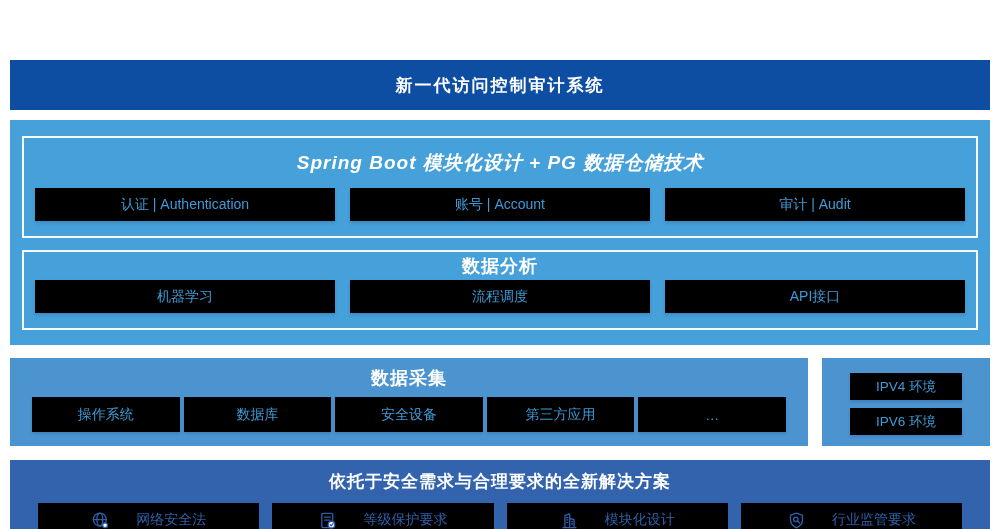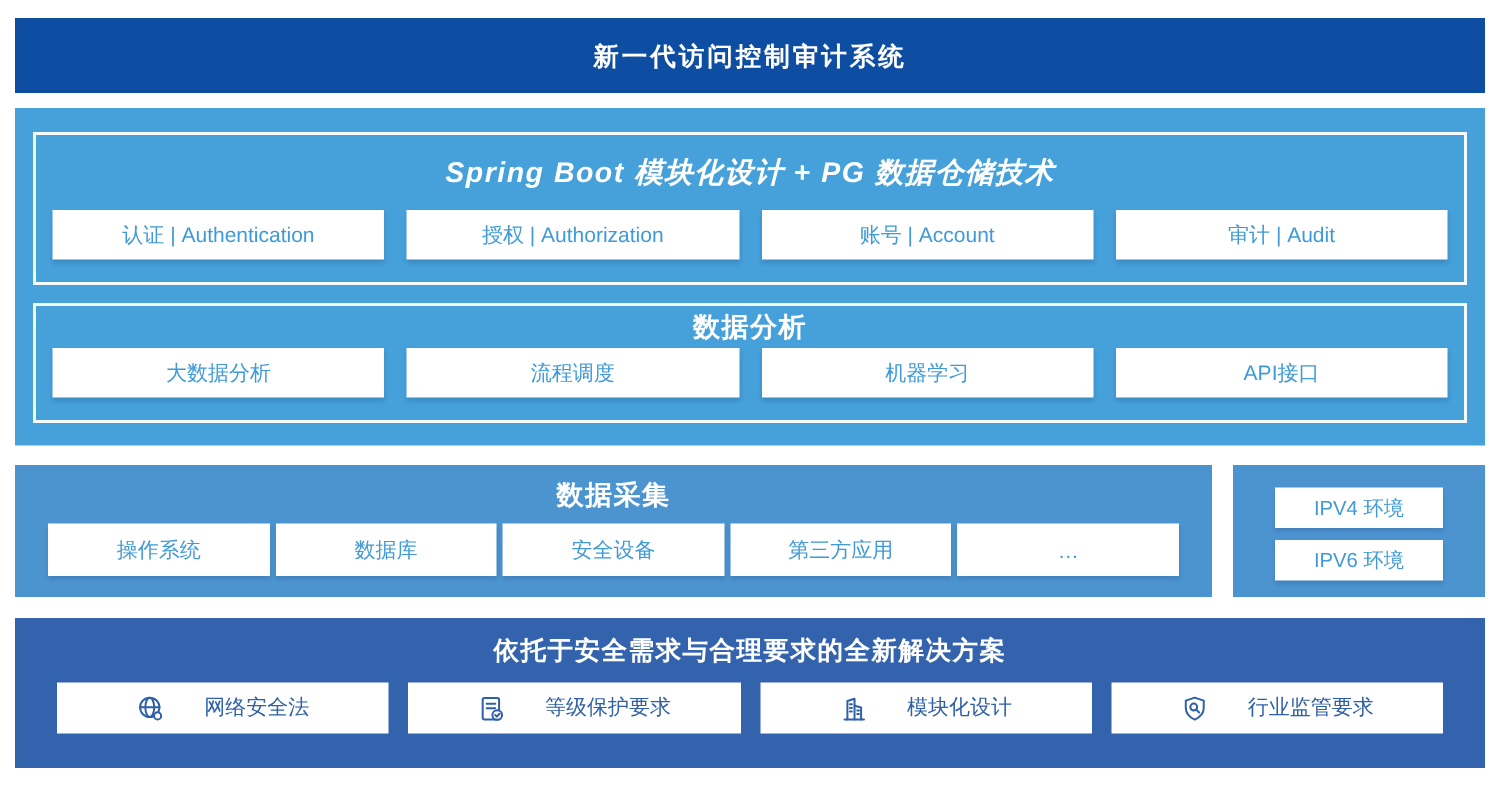--- a/index.html
+++ b/index.html
@@ -6,21 +6,21 @@
   body{
     width:1000px;height:529px;background:#ffffff;
     font-family:"Liberation Sans","DejaVu Sans",sans-serif;
     -webkit-font-smoothing:antialiased;
   }
   .page{width:980px;padding:12px 10px 14px;box-sizing:content-box;}
 
   
   .title-bar{
     height:50px;background:var(--header-blue,#0d4da2);
-    display:flex;align-items:center;justify-content:center;
+    display:flex;align-items:center;justify-content:center;margin-top:48px;
   }
   .title-bar span{
     color:#ffffff;font-size:17px;font-weight:bold;letter-spacing:2px;
   }
 
   
   .platform{
     background:var(--light-blue,#46a0d9);
     margin-top:10px;
     padding:16px 12px 15px;
@@ -32,21 +32,21 @@
   .bordered + .bordered{margin-top:12px;}
   .sec-title{
     display:flex;align-items:center;justify-content:center;
     color:#ffffff;font-weight:bold;letter-spacing:1px;
   }
   .module-title{height:50px;font-size:19px;font-style:italic;}
   .analysis-title{height:28px;font-size:18px;}
 
   .row{display:flex;gap:15px;}
   .wbox{
-    background:#ffffff;flex:1;height:33px;
+    background:#000000;flex:1;height:33px;
     display:flex;align-items:center;justify-content:center;
     color:var(--box-text-light,#3f9ad7);font-size:14px;
     box-shadow:0 2px 3px rgba(10,40,90,.18);
     white-space:nowrap;
   }
 
   
   .middle-row{display:flex;gap:14px;margin-top:13px;}
   .collection{
     flex:1;background:var(--mid-blue,#4c94d0);
@@ -84,32 +84,30 @@
 
   <header class="title-bar">
     <span>新一代访问控制审计系统</span>
   </header>
 
   <section class="platform">
     <div class="bordered">
       <div class="sec-title module-title">Spring Boot 模块化设计 + PG 数据仓储技术</div>
       <div class="row">
         <div class="wbox">认证 | Authentication</div>
-        <div class="wbox">授权 | Authorization</div>
         <div class="wbox">账号 | Account</div>
         <div class="wbox">审计 | Audit</div>
       </div>
     </div>
 
     <div class="bordered">
       <div class="sec-title analysis-title">数据分析</div>
       <div class="row">
-        <div class="wbox">大数据分析</div>
+        <div class="wbox">机器学习</div>
         <div class="wbox">流程调度</div>
-        <div class="wbox">机器学习</div>
         <div class="wbox">API接口</div>
       </div>
     </div>
   </section>
 
   <section class="middle-row">
     <div class="collection">
       <div class="sec-title collection-title">数据采集</div>
       <div class="row">
         <div class="wbox">操作系统</div>

